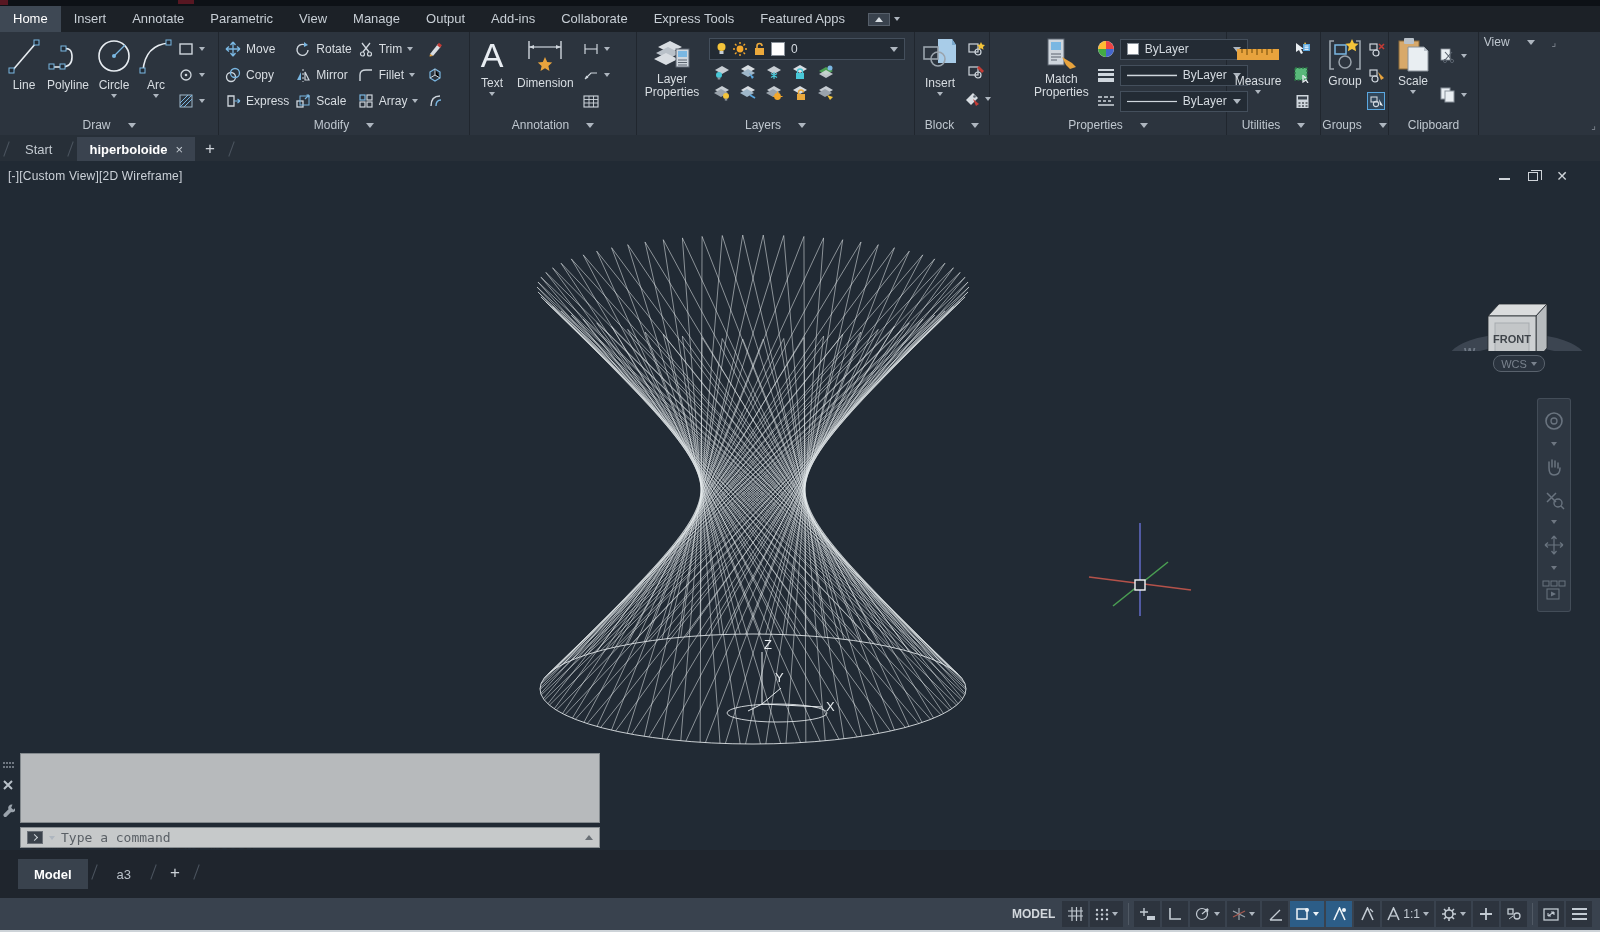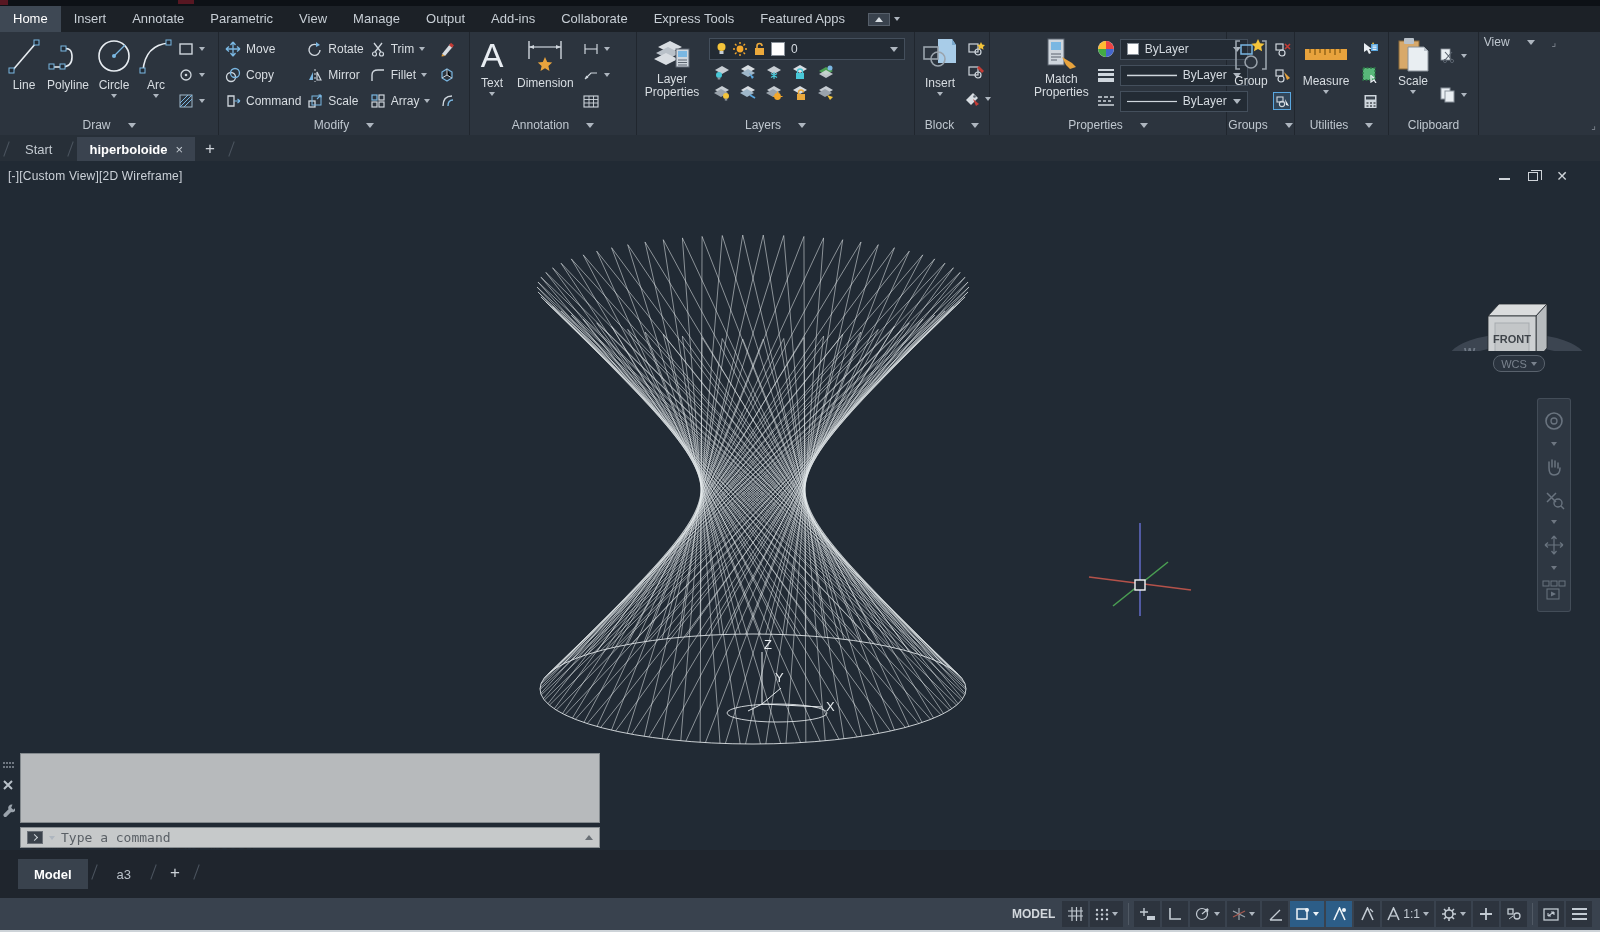--- a/index.html
+++ b/index.html
@@ -237,21 +237,21 @@
                 <circle cx="6" cy="10" r="4.5" fill="none" stroke="#cfd6dd" stroke-width="1.3"></circle>
                 <circle cx="10" cy="6" r="4.5" fill="none" stroke="#7ab7e2" stroke-width="1.3"></circle>
               </svg>
             <span>Copy</span>
           </div>
           <div class="rowbtn">
             <svg width="16" height="16">
                 <path d="M3 3 L9 3 L9 13 L3 13 Z" fill="none" stroke="#cfd6dd" stroke-width="1.3"></path>
                 <path d="M9 8 L15 8 M15 8 L12.5 6 M15 8 L12.5 10" stroke="#7ab7e2" stroke-width="1.2" fill="none"></path>
               </svg>
-            <span>Command</span>
+            <span>Express</span>
           </div>
         </div>
         <div class="stack3">
           <div class="rowbtn">
             <svg width="16" height="16">
                 <path d="M13 9 A5.5 5.5 0 1 1 9 3.6" fill="none" stroke="#cfd6dd" stroke-width="1.4"></path>
                 <path d="M9 1 L9 6 L13 4 Z" fill="#7ab7e2"></path>
               </svg>
             <span>Rotate</span>
           </div>
@@ -590,20 +590,62 @@
           </div>
         </div>
       </div>
       <div class="plabel">
         <span>Properties</span>
           <span class="cv"></span>
         <span style="position:absolute;right:4px;color:#8a929b;font-size:10px;">⌟</span>
       </div>
     </div>
 
+    <div class="panel" style="width:94px;">
+      <div class="pbody" style="gap:4px;">
+        <div class="bigbtn" style="width:54px;">
+          <svg width="46" height="36" viewBox="0 0 46 36">
+            <rect x="2" y="12" width="42" height="11" fill="#e8a33d"></rect>
+            <path d="M7 12 v4 M12 12 v6 M17 12 v4 M22 12 v6 M27 12 v4 M32 12 v6 M37 12 v4" stroke="#8a5f14" stroke-width="1.3"></path>
+          </svg>
+          <span>Measure</span>
+          <span class="cvs"></span>
+        </div>
+        <div class="stack3" style="width:26px;align-items:center;">
+          <div class="miniicon">
+              <svg width="18" height="15">
+                <path d="M3 1 L3 10 L6 8 L8 12 L10 11 L8 7 L11 7 Z" fill="#e9eef2"></path>
+                <rect x="10" y="2" width="7" height="7" fill="#5aa7e0"></rect>
+                <path d="M11.5 4 h4 M11.5 5.7 h4 M11.5 7.4 h4" stroke="#fff" stroke-width="0.9"></path>
+                <path d="M12 0 L13.2 2 L11 2.2 Z" fill="#f4c43a"></path>
+              </svg>
+            </div>
+          <div class="miniicon">
+              <svg width="18" height="16">
+                <rect x="2" y="1" width="12" height="12" fill="#59b87a"></rect>
+                <rect x="2" y="1" width="12" height="12" fill="none" stroke="#2d7547" stroke-width="1.4" stroke-dasharray="2 1.5"></rect>
+                <path d="M10 8 L10 15 L13 13 L15 16" stroke="#e9eef2" stroke-width="1.3" fill="none"></path>
+                <path d="M10 8 L14 11 L11.5 11.5 Z" fill="#e9eef2"></path>
+              </svg>
+            </div>
+          <div class="miniicon">
+              <svg width="15" height="15">
+                <rect x="1.5" y="1" width="12" height="13" fill="#cfd6dd"></rect>
+                <rect x="3" y="2.5" width="9" height="3" fill="#39424d"></rect>
+                <path d="M3.5 8 h2 v2 h-2 Z M7 8 h2 v2 h-2 Z M10.5 8 h2 v2 h-2 Z M3.5 11 h2 v2 h-2 Z M7 11 h2 v2 h-2 Z M10.5 11 h2 v2 h-2 Z" fill="#6a7077"></path>
+              </svg>
+            </div>
+        </div>
+      </div>
+      <div class="plabel">
+        <span>Utilities</span>
+          <span class="cv"></span>
+      </div>
+    </div>
+
     <div class="panel" style="width:68px;">
       <div class="pbody" style="gap:2px;">
         <div class="bigbtn">
           <svg width="34" height="36" viewBox="0 0 34 36">
             <path d="M6 4 L2 4 L2 32 L6 32" fill="none" stroke="#9aa3ac" stroke-width="1.6"></path>
             <path d="M28 4 L32 4 L32 32 L28 32" fill="none" stroke="#9aa3ac" stroke-width="1.6"></path>
             <rect x="7" y="8" width="11" height="9" fill="none" stroke="#7ab7e2" stroke-width="1.5"></rect>
             <circle cx="17" cy="25" r="6" fill="none" stroke="#9aa3ac" stroke-width="1.5"></circle>
             <path d="M24 2 l2 4.2 4.6 .5 -3.4 3.1 .9 4.5 -4.1 -2.3 -4.1 2.3 .9 -4.5 -3.4 -3.1 4.6 -.5 Z" fill="#f4c43a"></path>
           </svg>
@@ -628,62 +670,20 @@
               <svg width="15" height="13">
                 <rect x="2" y="2" width="6" height="5" fill="none" stroke="#cfd6dd" stroke-width="1.1"></rect>
                 <circle cx="7" cy="9" r="2.6" fill="none" stroke="#cfd6dd" stroke-width="1.1"></circle>
                 <path d="M10 4 L14 11 L11 10 Z" fill="#e9eef2"></path>
               </svg>
             </div>
         </div>
       </div>
       <div class="plabel">
         <span>Groups</span>
-          <span class="cv"></span>
-      </div>
-    </div>
-
-    <div class="panel" style="width:94px;">
-      <div class="pbody" style="gap:4px;">
-        <div class="bigbtn" style="width:54px;">
-          <svg width="46" height="36" viewBox="0 0 46 36">
-            <rect x="2" y="12" width="42" height="11" fill="#e8a33d"></rect>
-            <path d="M7 12 v4 M12 12 v6 M17 12 v4 M22 12 v6 M27 12 v4 M32 12 v6 M37 12 v4" stroke="#8a5f14" stroke-width="1.3"></path>
-          </svg>
-          <span>Measure</span>
-          <span class="cvs"></span>
-        </div>
-        <div class="stack3" style="width:26px;align-items:center;">
-          <div class="miniicon">
-              <svg width="18" height="15">
-                <path d="M3 1 L3 10 L6 8 L8 12 L10 11 L8 7 L11 7 Z" fill="#e9eef2"></path>
-                <rect x="10" y="2" width="7" height="7" fill="#5aa7e0"></rect>
-                <path d="M11.5 4 h4 M11.5 5.7 h4 M11.5 7.4 h4" stroke="#fff" stroke-width="0.9"></path>
-                <path d="M12 0 L13.2 2 L11 2.2 Z" fill="#f4c43a"></path>
-              </svg>
-            </div>
-          <div class="miniicon">
-              <svg width="18" height="16">
-                <rect x="2" y="1" width="12" height="12" fill="#59b87a"></rect>
-                <rect x="2" y="1" width="12" height="12" fill="none" stroke="#2d7547" stroke-width="1.4" stroke-dasharray="2 1.5"></rect>
-                <path d="M10 8 L10 15 L13 13 L15 16" stroke="#e9eef2" stroke-width="1.3" fill="none"></path>
-                <path d="M10 8 L14 11 L11.5 11.5 Z" fill="#e9eef2"></path>
-              </svg>
-            </div>
-          <div class="miniicon">
-              <svg width="15" height="15">
-                <rect x="1.5" y="1" width="12" height="13" fill="#cfd6dd"></rect>
-                <rect x="3" y="2.5" width="9" height="3" fill="#39424d"></rect>
-                <path d="M3.5 8 h2 v2 h-2 Z M7 8 h2 v2 h-2 Z M10.5 8 h2 v2 h-2 Z M3.5 11 h2 v2 h-2 Z M7 11 h2 v2 h-2 Z M10.5 11 h2 v2 h-2 Z" fill="#6a7077"></path>
-              </svg>
-            </div>
-        </div>
-      </div>
-      <div class="plabel">
-        <span>Utilities</span>
           <span class="cv"></span>
       </div>
     </div>
 
     <div class="panel" style="width:90px;">
       <div class="pbody" style="gap:4px;">
         <div class="bigbtn">
           <svg width="34" height="36" viewBox="0 0 34 36">
             <rect x="3" y="4" width="20" height="28" fill="#d8a96a" stroke="#8a6a3a"></rect>
             <rect x="8" y="1" width="10" height="6" rx="1" fill="#b9c1c9"></rect>

